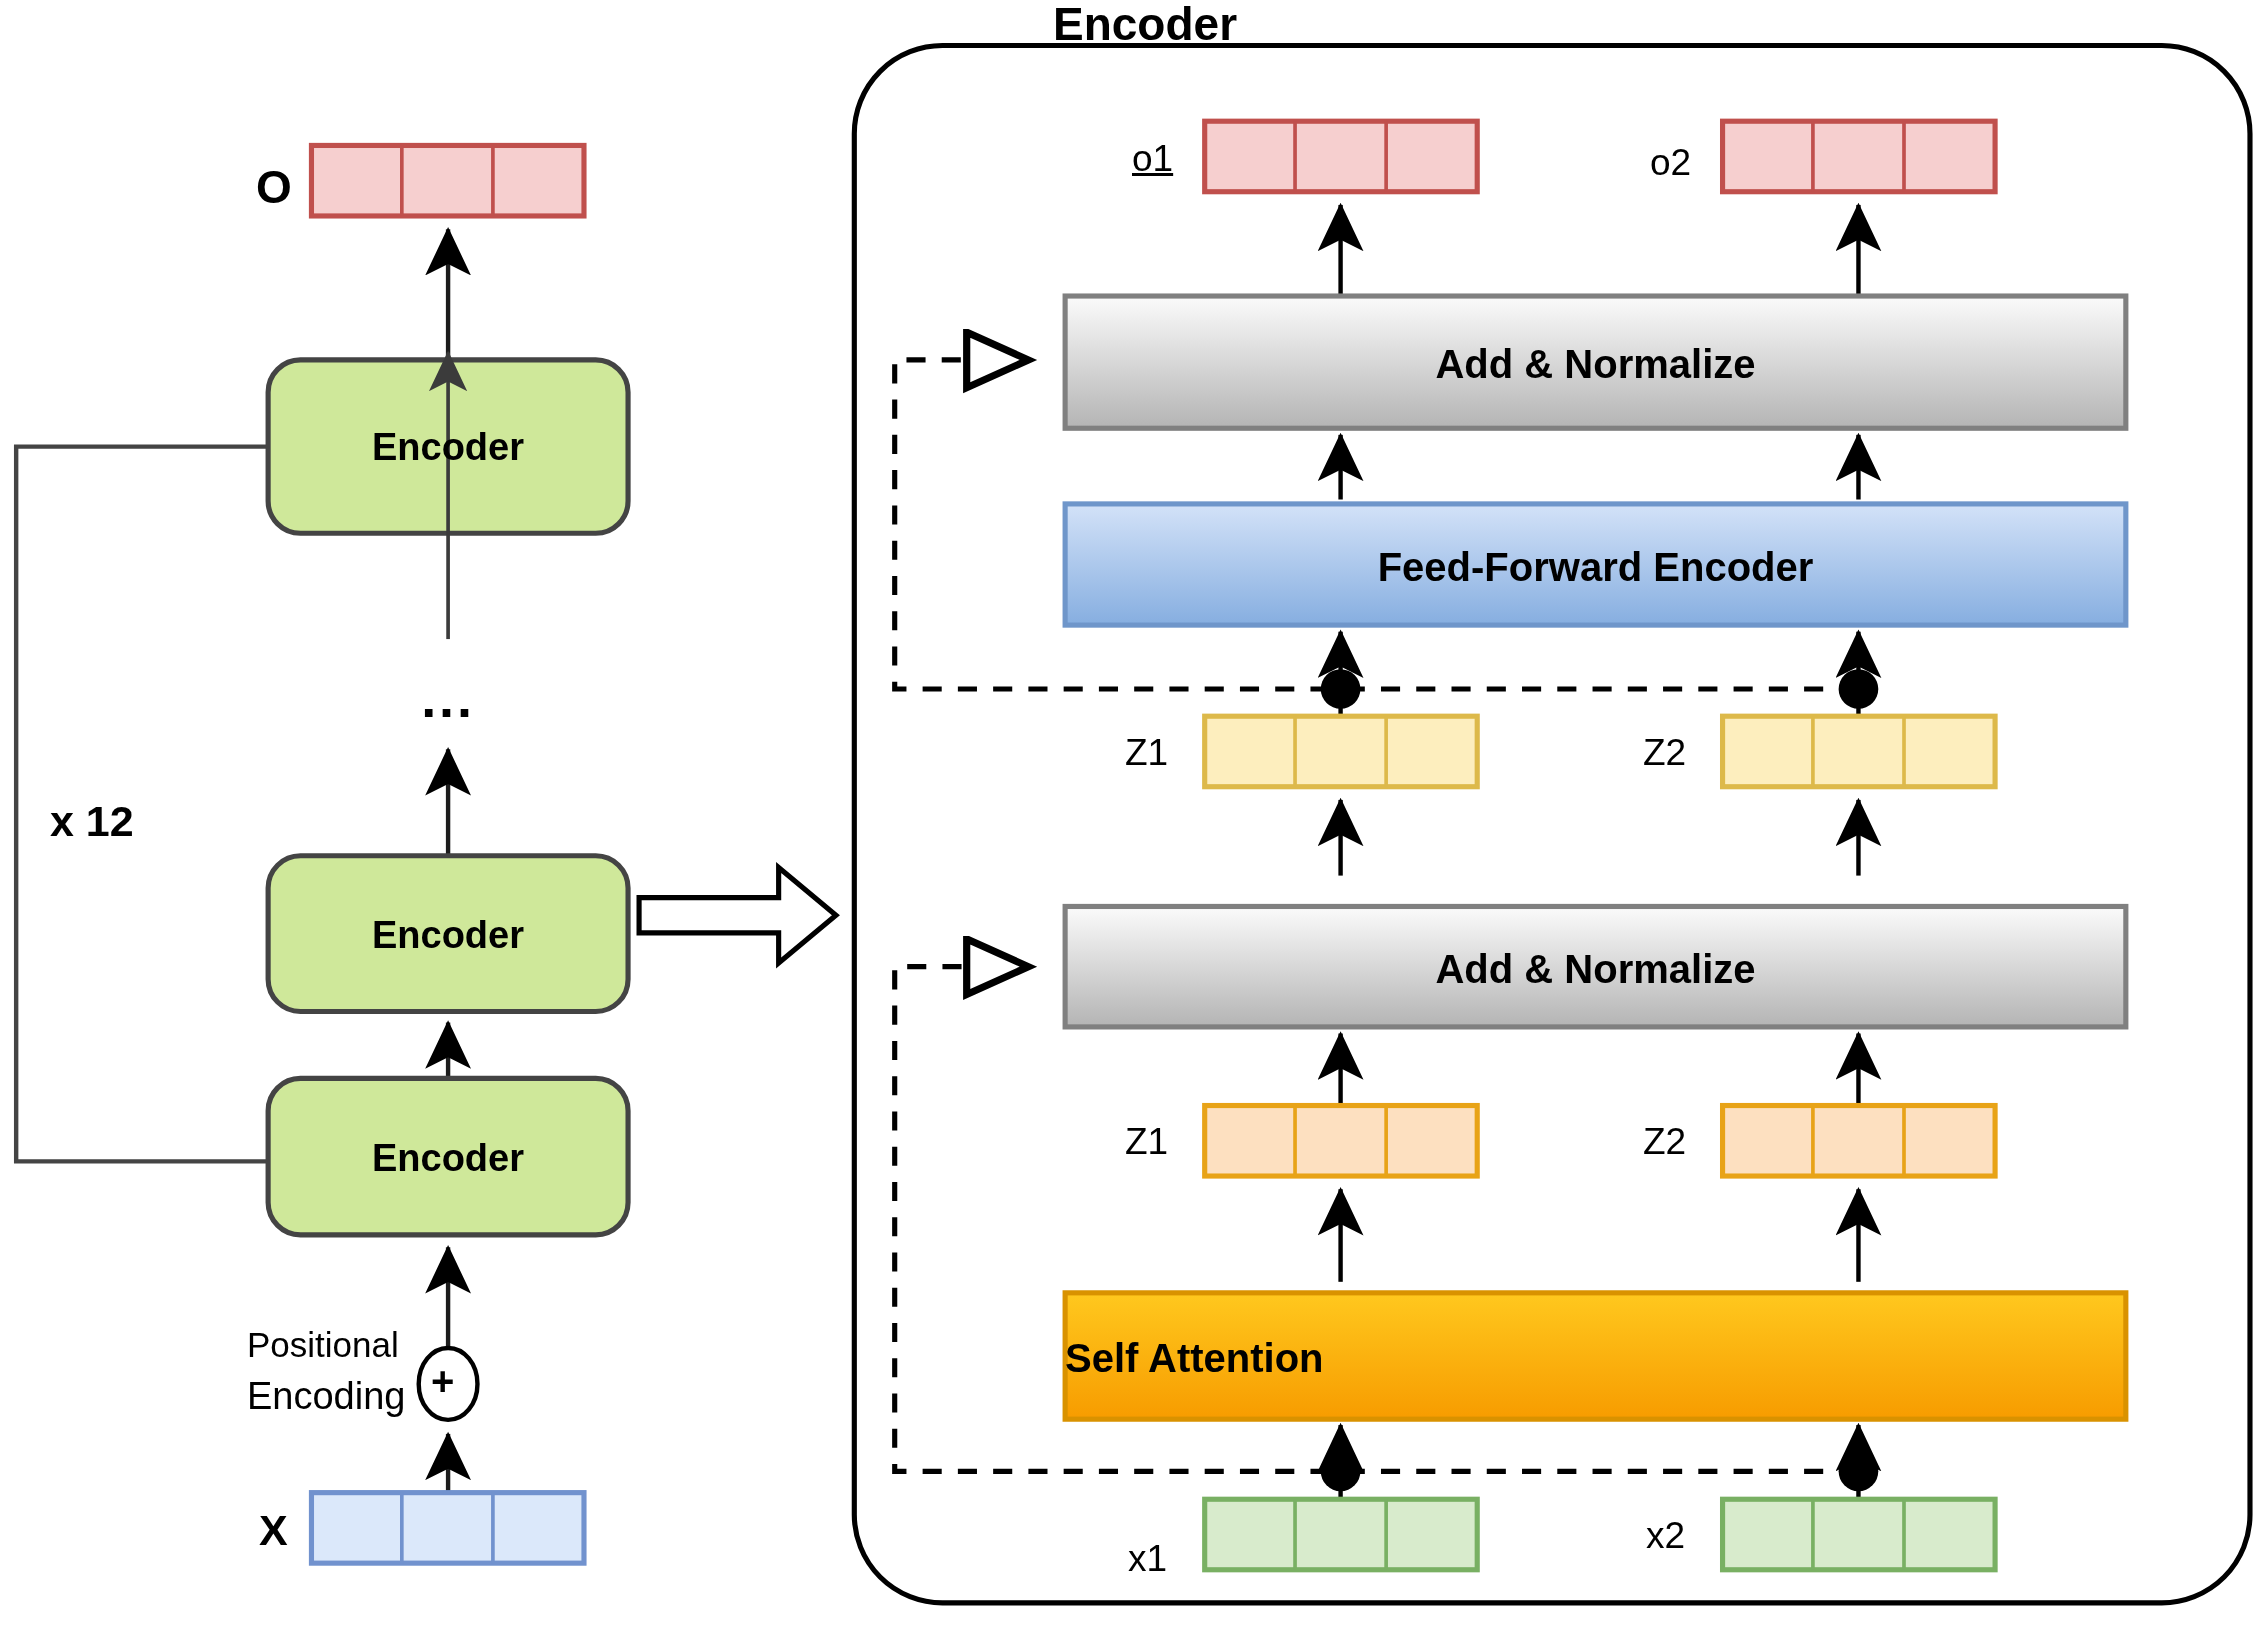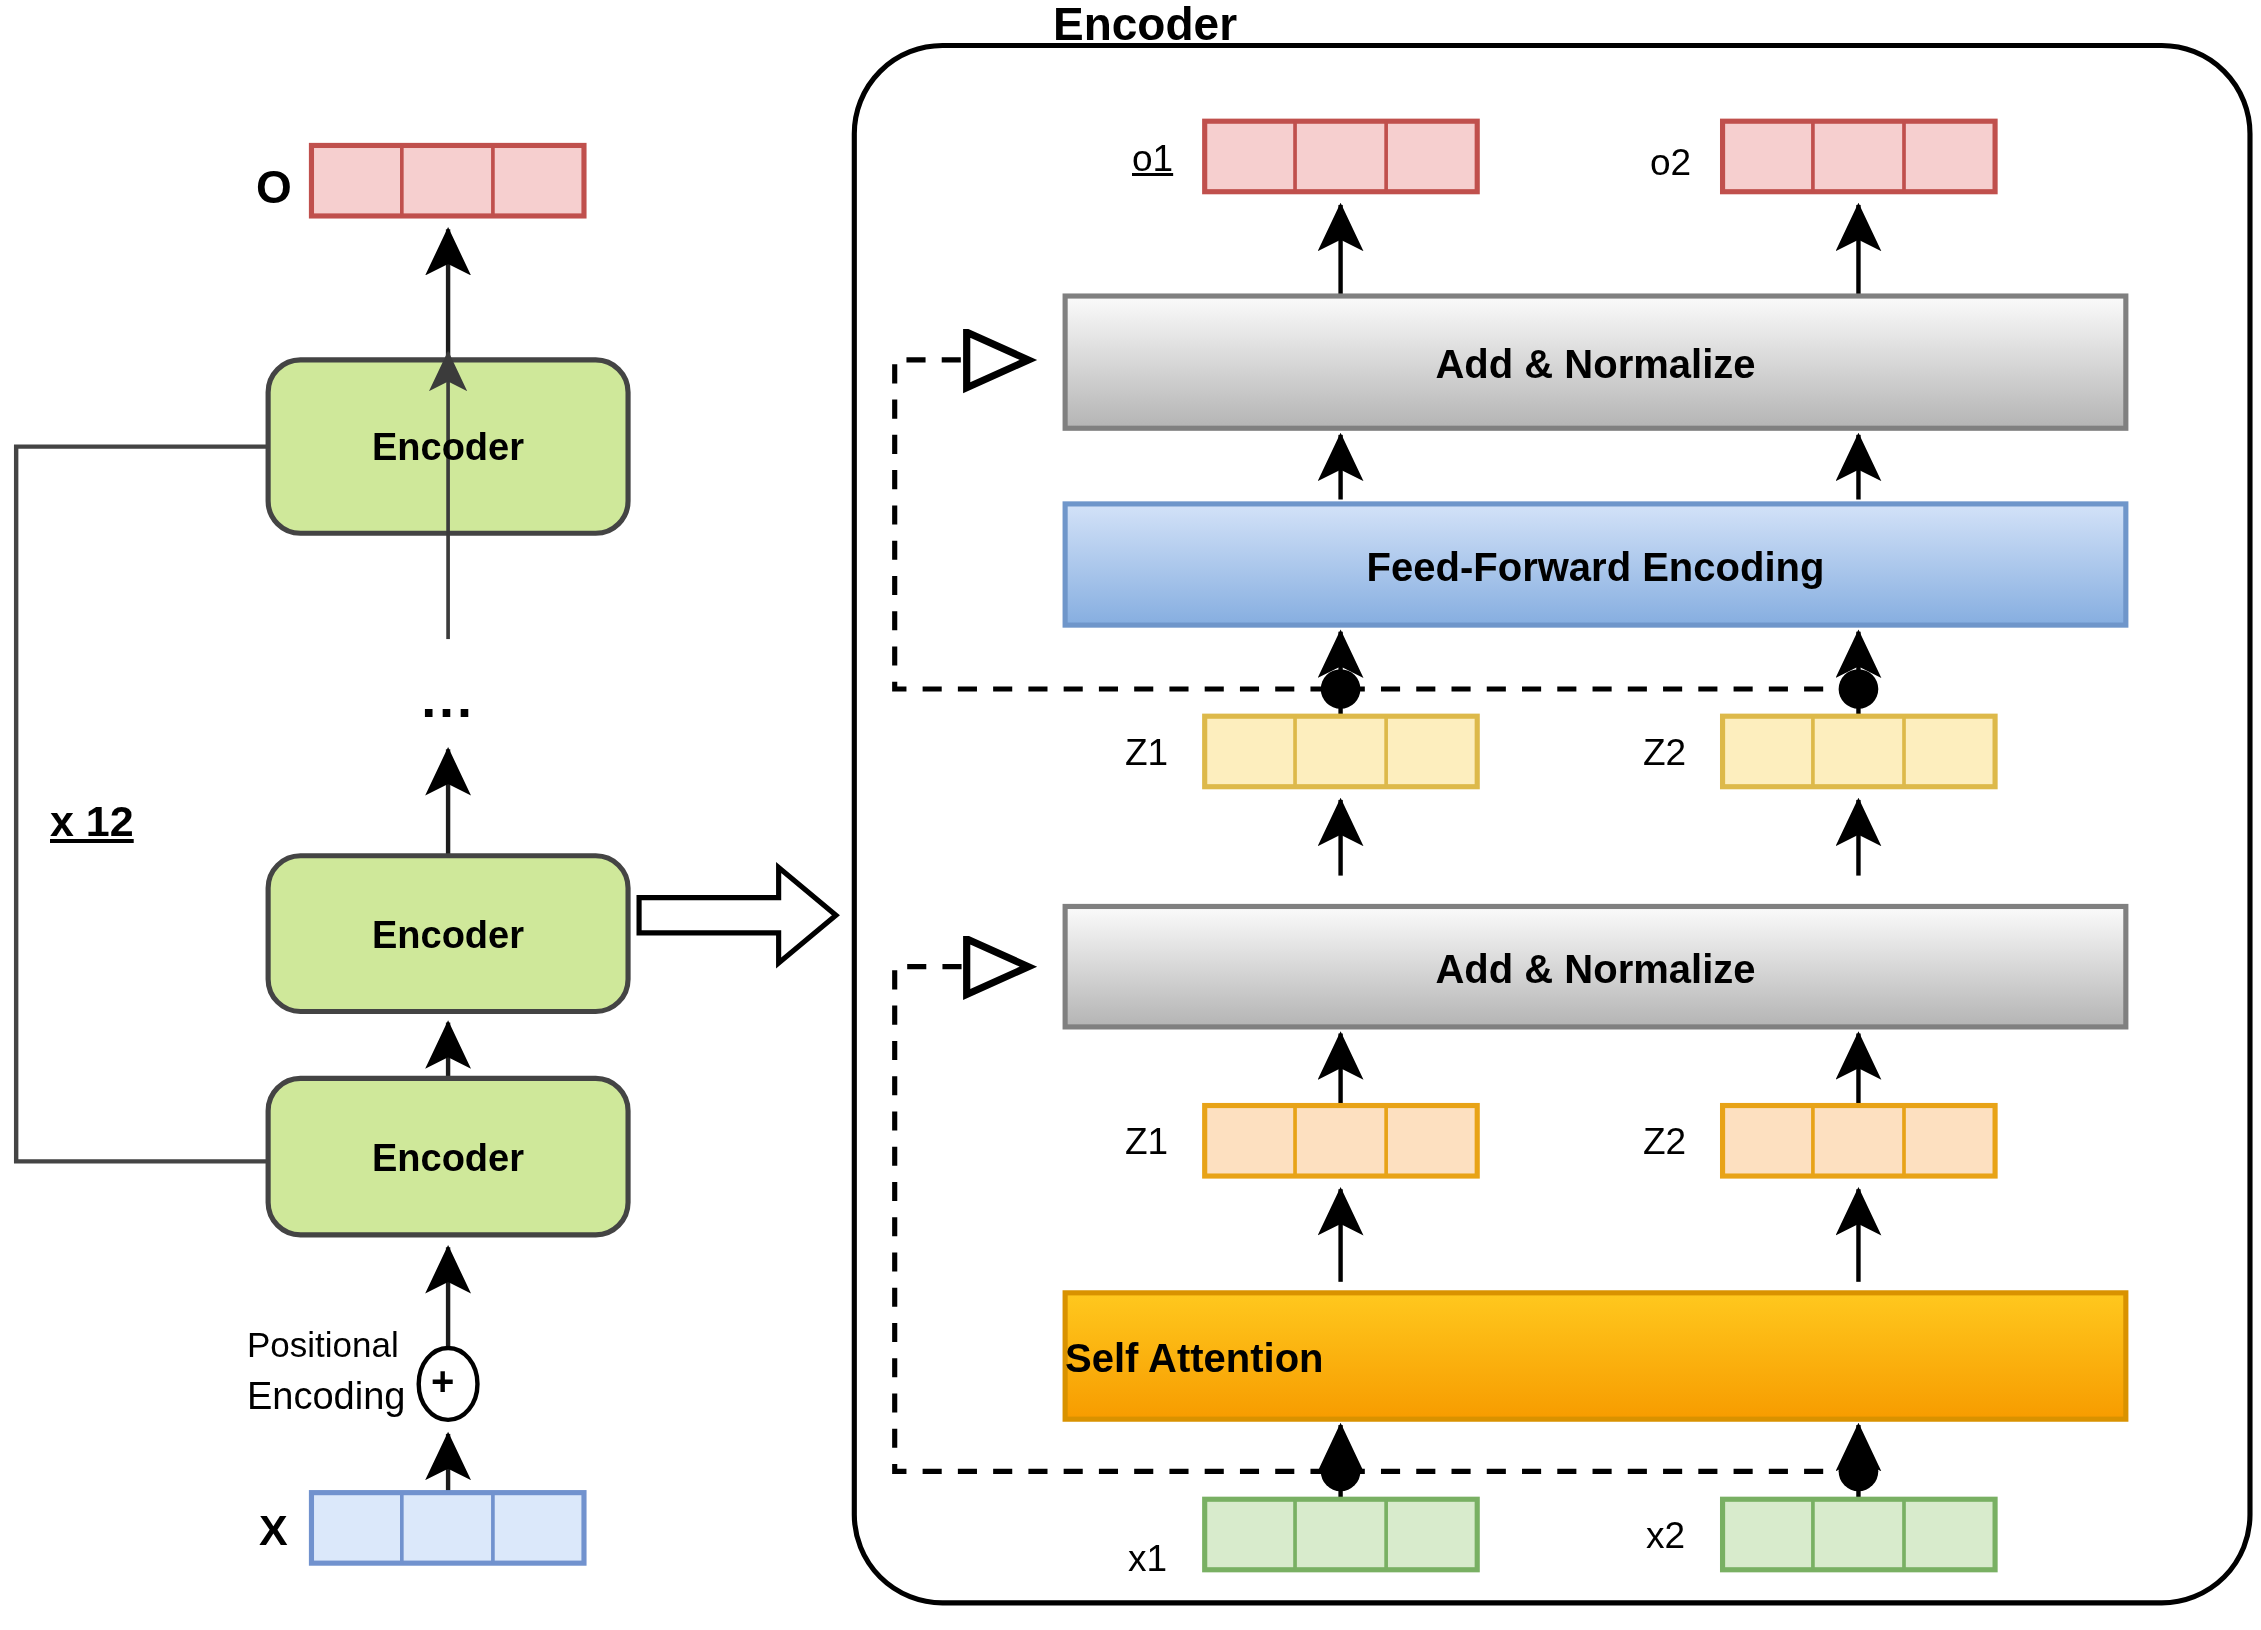--- a/index.html
+++ b/index.html
@@ -184,41 +184,41 @@
     <line x1="2592" y1="2041" x2="2592" y2="2137" stroke="#79b063" stroke-width="5"></line>
   </g>
 </svg>
 
 <div class="lbl bold" style="left:256px;top:160px;font-size:46px;">O</div>
 
 <div class="lbl bold" style="left:268px;top:426px;width:360px;text-align:center;font-size:38px;">Encoder</div>
 
 <div class="lbl bold" style="left:268px;top:667px;width:360px;text-align:center;font-size:54px;letter-spacing:2.9px;">...</div>
 
-<div class="lbl bold" style="left:50px;top:797px;font-size:43px;text-decoration:underline;">x 12</div>
+<div class="lbl bold" style="left:50px;top:797px;font-size:43px;">x 12</div>
 
 <div class="lbl bold" style="left:268px;top:914px;width:360px;text-align:center;font-size:38px;">Encoder</div>
 
 <div class="lbl bold" style="left:268px;top:1137px;width:360px;text-align:center;font-size:38px;">Encoder</div>
 
 <div class="lbl" style="left:247px;top:1325px;font-size:35px;text-align:left;width:163px;">Positional</div>
 <div class="lbl" style="left:247px;top:1375px;font-size:38px;text-align:left;width:163px;">Encoding</div>
 
 <div class="lbl bold" style="left:431px;top:1361px;font-size:40px;line-height:40px;">+</div>
 
 <div class="lbl bold" style="left:259px;top:1506px;font-size:43px;">X</div>
 
 <div class="lbl bold" style="left:1053px;top:-2.9px;font-size:46px;">Encoder</div>
 
 <div class="lbl" style="left:1132px;top:138px;font-size:37px;text-decoration:underline;">o1</div>
 <div class="lbl" style="left:1650px;top:142px;font-size:37px;">o2</div>
 
 <div class="lbl bold" style="left:1065px;top:342px;width:1061px;text-align:center;font-size:40px;">Add &amp; Normalize</div>
 
-<div class="lbl bold" style="left:1065px;top:545px;width:1061px;text-align:center;font-size:40px;">Feed-Forward Encoding</div>
+<div class="lbl bold" style="left:1065px;top:545px;width:1061px;text-align:center;font-size:40px;">Feed-Forward Encoder</div>
 
 <div class="lbl" style="left:1125px;top:732px;font-size:37px;">Z1</div>
 <div class="lbl" style="left:1643px;top:732px;font-size:37px;">Z2</div>
 
 <div class="lbl bold" style="left:1065px;top:947px;width:1061px;text-align:center;font-size:40px;">Add &amp; Normalize</div>
 
 <div class="lbl" style="left:1125px;top:1121px;font-size:37px;">Z1</div>
 <div class="lbl" style="left:1643px;top:1121px;font-size:37px;">Z2</div>
 
 <div class="lbl bold" style="left:1065px;top:1336px;width:1061px;text-align:left;font-size:40px;">Self Attention</div>

